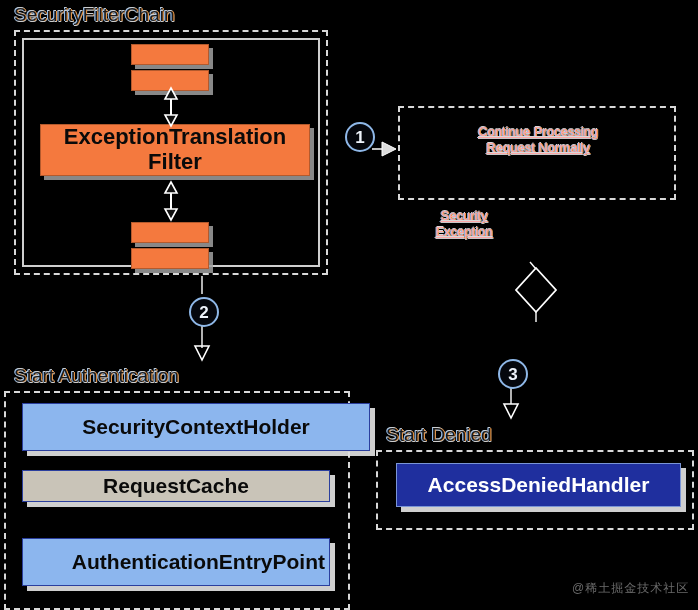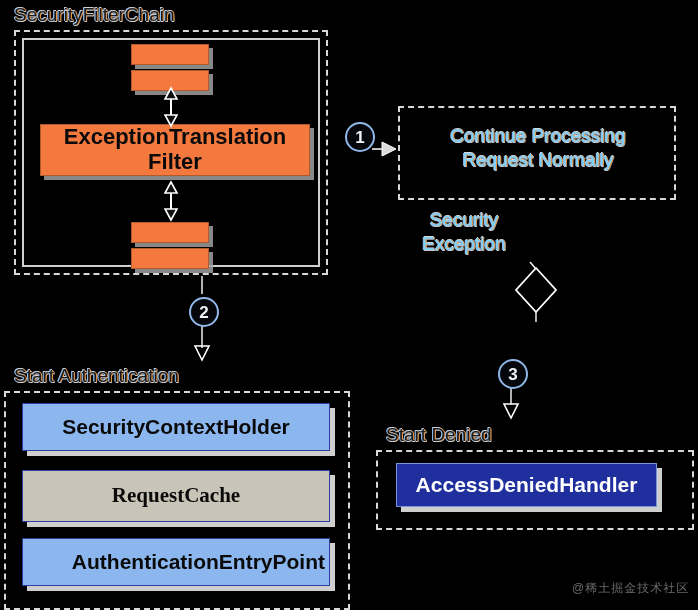--- a/index.html
+++ b/index.html
@@ -98,30 +98,31 @@
     color: #ffffff;
     font-size: 21px;
     font-weight: 700;
     box-shadow: 5px 5px 0 rgba(225,225,225,0.92);
   }
 
   
   .flow-text {
     position: absolute;
     white-space: pre-line;
-    font-size: 19px;
-    color: #7dd3fc;
+    font-size: 13px;
+    color: #fca5a5;
     line-height: 1.25;
     text-shadow:
       -1px 0 #8fb8e8,
       1px 0 #e8913c,
       0 -1px #d8d8d8,
       0 1px #c8c8c8,
       1px 1px #b0b0b0;
     z-index: 8;
+    text-decoration: underline;
   }
   .flow-text.right { text-align: center; }
 
   
   .badge {
     position: absolute;
     width: 26px;
     height: 26px;
     border-radius: 50%;
     border: 2px solid #8fb8e8;
@@ -231,25 +232,25 @@
       <line x1="12" y1="0" x2="12" y2="18" stroke="#ffffff" stroke-width="1.4"></line>
       <line x1="12" y1="50" x2="12" y2="72" stroke="#ffffff" stroke-width="1.4"></line>
       <polygon points="12,84 5,70 19,70" fill="none" stroke="#ffffff" stroke-width="1.6"></polygon>
     </svg>
   </div>
 
   <div class="group-label" style="left:14px; top:365px;">Start Authentication</div>
 
   <div class="group" style="left:4px; top:391px; width:346px; height:219px;"></div>
 
-  <div class="box box-blue" style="left:22px; top:403px; width:308px; height:48px;">
+  <div class="box box-blue" style="left:22px; top:403px; width:348px; height:48px;">
     <span class="box-label">SecurityContextHolder</span>
   </div>
 
-  <div class="box box-tan" style="left:22px; top:470px; width:308px; height:52px;font-family:Liberation Serif, serif;">
+  <div class="box box-tan" style="left:22px; top:470px; width:308px; height:32px;">
     <span class="box-label">RequestCache</span>
   </div>
 
   <div class="box box-blue" style="left:22px; top:538px; width:308px; height:48px;text-align:right;">
     <span class="box-label">AuthenticationEntryPoint</span>
   </div>
 
   <div class="badge" style="left:498px; top:359px;">
     <span>3</span>
   </div>
@@ -258,19 +259,19 @@
     <svg width="24" height="56" viewBox="0 0 24 56">
       <line x1="12" y1="0" x2="12" y2="16" stroke="#ffffff" stroke-width="1.4"></line>
       <polygon points="12,30 5,16 19,16" fill="none" stroke="#ffffff" stroke-width="1.6"></polygon>
     </svg>
   </div>
 
   <div class="group-label" style="left:386px; top:424px;">Start Denied</div>
 
   <div class="group" style="left:376px; top:450px; width:318px; height:80px;"></div>
 
-  <div class="box box-navy" style="left:396px; top:463px; width:261px; height:44px;">
+  <div class="box box-navy" style="left:396px; top:463px; width:285px; height:44px;">
     <span class="box-label">AccessDeniedHandler</span>
   </div>
 
   <div class="watermark" style="left:556px; top:580px;">@稀土掘金技术社区</div>
 
 </div>
 
 </body></html>

